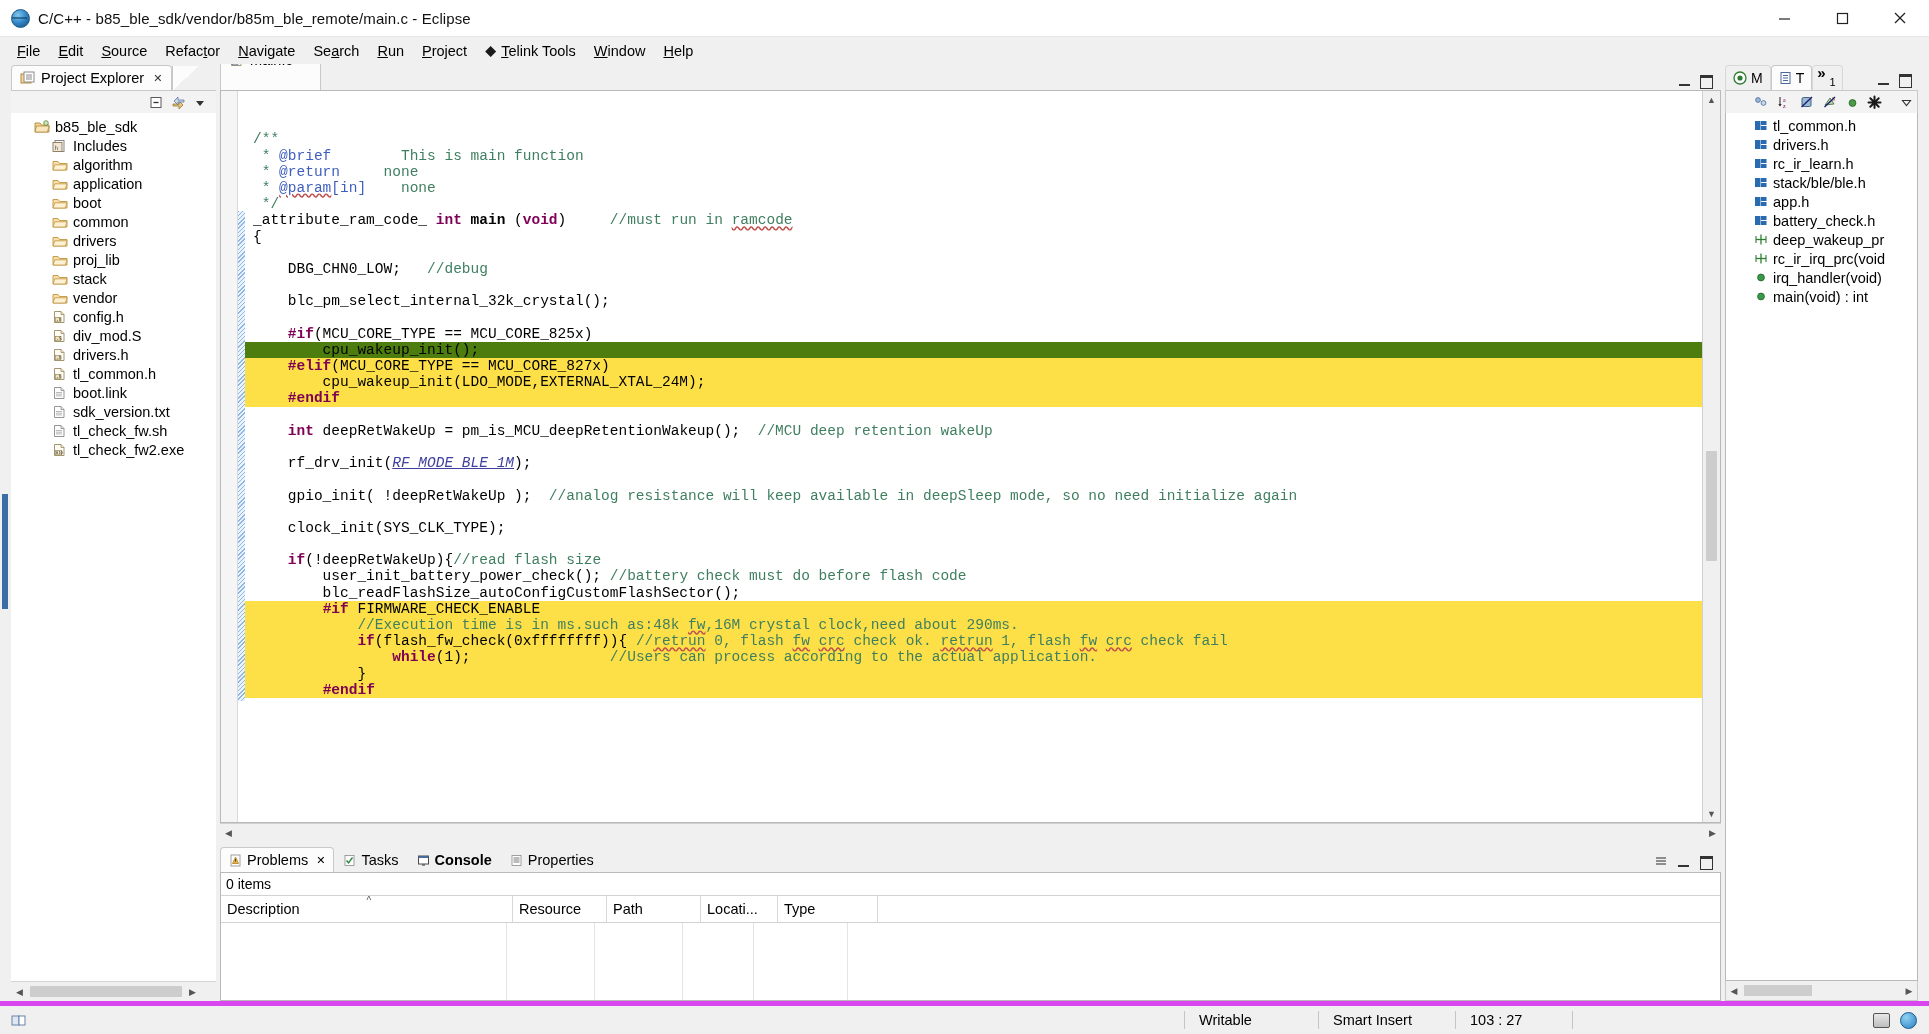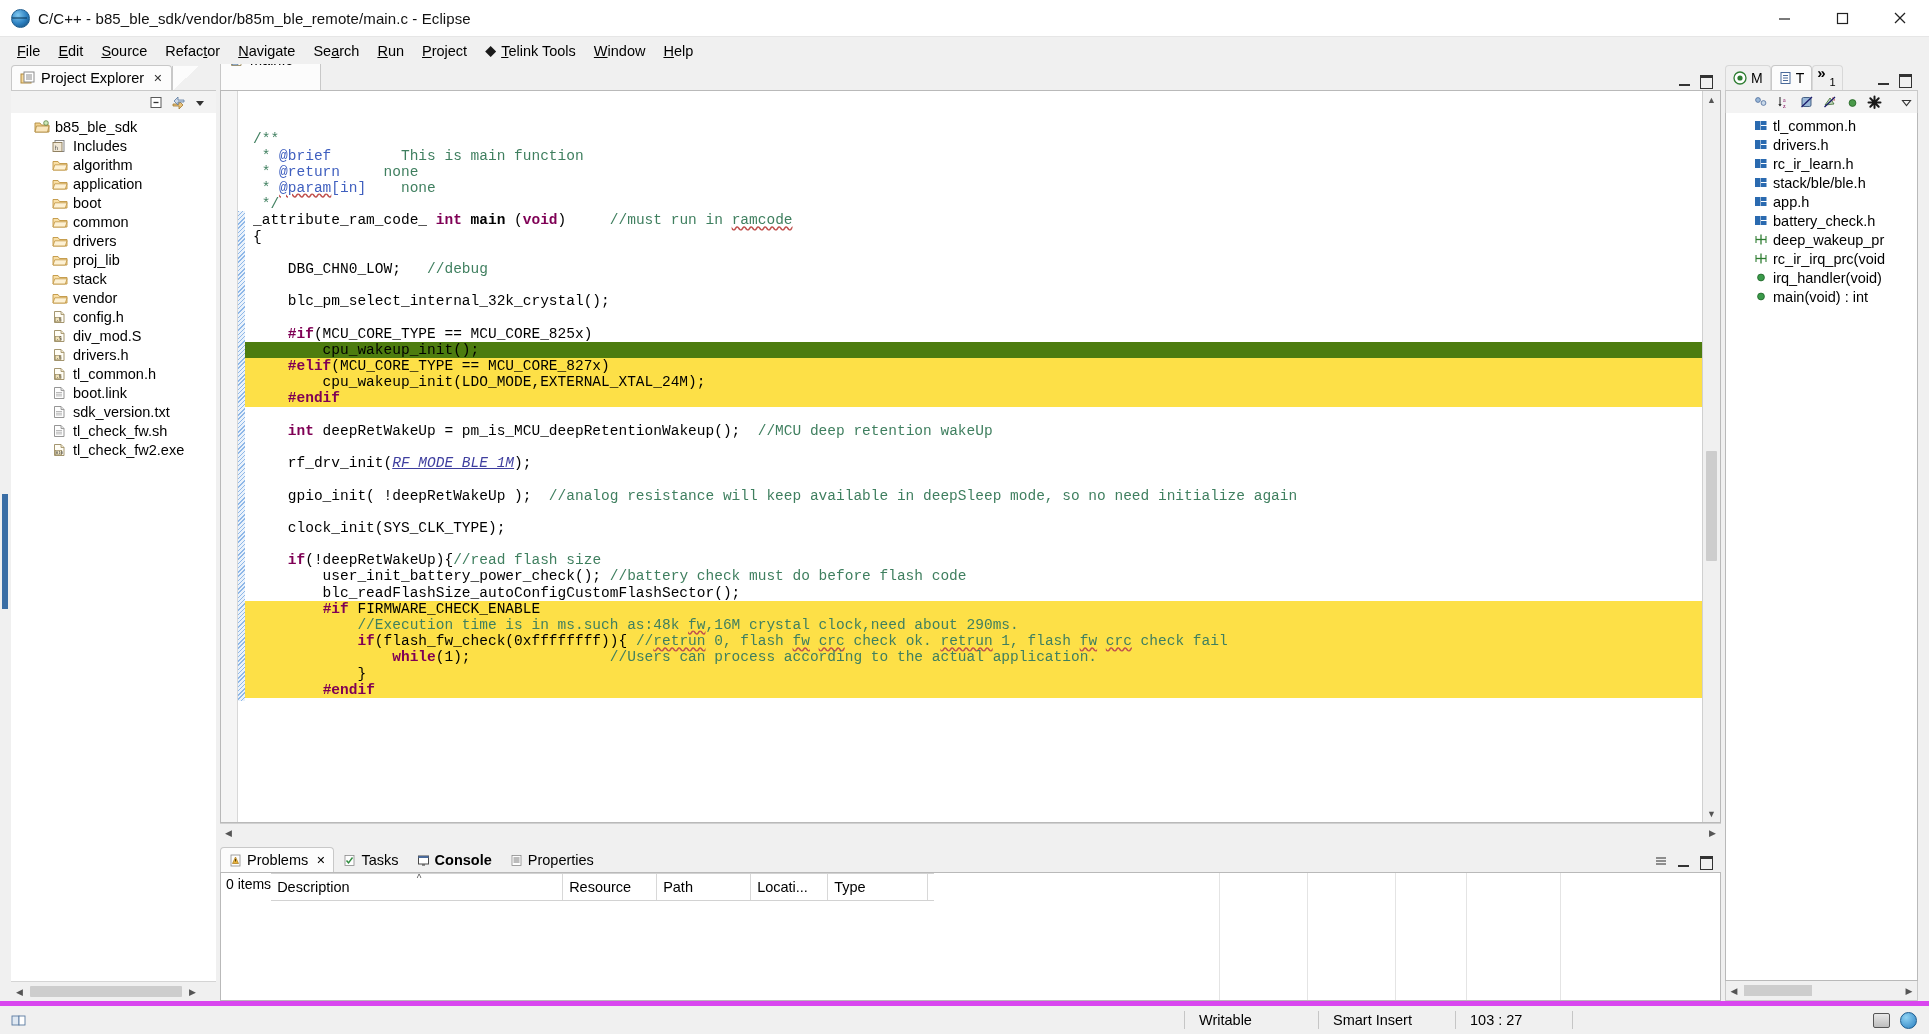--- a/index.html
+++ b/index.html
@@ -94,21 +94,21 @@
   .hscroll .arr{width:17px;height:17px;display:flex;align-items:center;justify-content:center;font-size:9px;color:#555;}
 
   
   .bottompanel{height:155px;flex:0 0 155px;display:flex;flex-direction:column;margin-top:5px;}
   .bp-tabrow{height:26px;display:flex;align-items:flex-end;background:#f0f0f0;}
   .bp-tab{height:24px;display:flex;align-items:center;gap:5px;padding:0 8px;font-size:14.5px;
     border:1px solid transparent;border-bottom:none;}
   .bp-tab.active{background:#fcfcfc;border-color:#c8c8c8;border-radius:4px 4px 0 0;}
   .bp-tab.bold{font-weight:bold;}
   .bp-ctrls{margin-left:auto;display:flex;align-items:center;gap:9px;padding-right:8px;padding-bottom:4px;}
-  .bp-body{flex:1 1 auto;border:1px solid #b9b9b9;background:#fff;display:flex;flex-direction:row;min-height:0;text-align:right;}
+  .bp-body{flex:1 1 auto;border:1px solid #b9b9b9;background:#fff;display:flex;flex-direction:column;min-height:0;text-align:right;}
   .bp-count{height:22px;display:flex;align-items:center;padding-left:5px;font-size:14px;}
   .bp-head{height:26px;display:flex;border-top:1px solid #d2d2d2;border-bottom:1px solid #d2d2d2;background:#fff;}
   .bp-th{display:flex;align-items:center;padding-left:6px;font-size:14.5px;border-right:1px solid #d8d8d8;position:relative;}
   .bp-th .sortmark{position:absolute;left:50%;top:-1px;font-size:10px;color:#555;}
   .bp-rows{flex:1 1 auto;display:flex;}
   .bp-col{border-right:1px solid #e4e4e4;}
 
   
   .outline{width:193px;flex:0 0 193px;display:flex;flex-direction:column;background:#fff;margin-left:4px;}
   .ol-tabrow{height:26px;display:flex;align-items:flex-end;background:#f0f0f0;}

